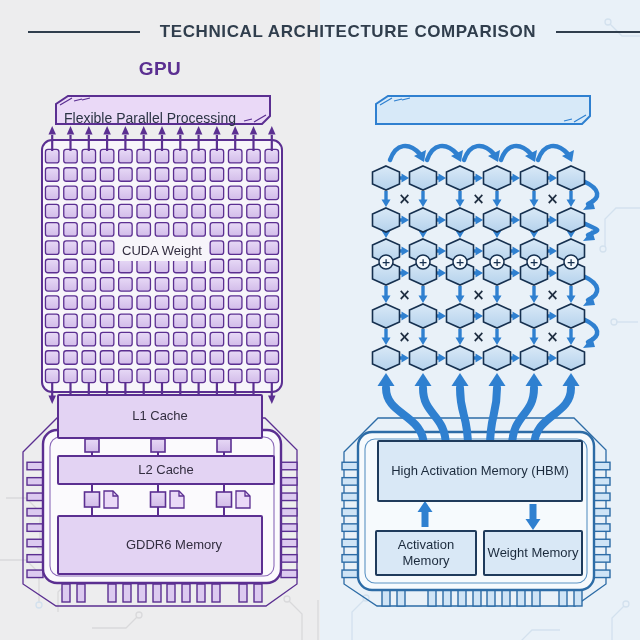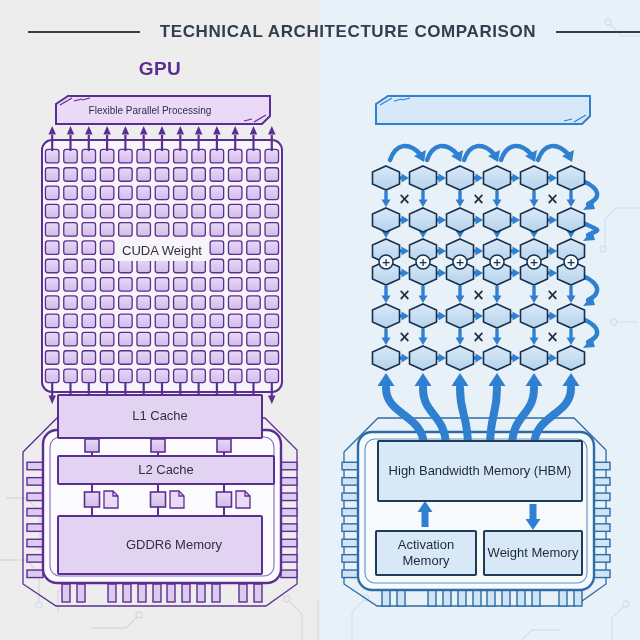--- a/index.html
+++ b/index.html
@@ -11,21 +11,21 @@
   #gfx{position:absolute;left:0;top:0;}
   .abs{position:absolute;}
   .title-row{position:absolute;left:0;top:20px;width:640px;height:24px;display:flex;align-items:center;justify-content:center;gap:20px;padding-left:28px;}
   .title-line{height:2px;background:var(--title-color,#303e4d);}
   #title-line-left{width:126px;}
   #title-line-right{width:126px;}
   h1.page-title{margin:0;font-size:17px;font-weight:bold;letter-spacing:.6px;color:var(--title-color,#303e4d);white-space:nowrap;}
   .col-header{position:absolute;top:58px;width:320px;text-align:center;font-size:19px;font-weight:bold;letter-spacing:.5px;}
   #gpu-header{left:0;color:var(--gpu-accent,#5b2f91);}
   #tpu-header{left:320px;color:var(--tpu-accent,#2f80d0);}
-  .banner-text{position:absolute;top:96px;height:28px;width:188px;display:flex;align-items:center;justify-content:center;font-size:10px;font-weight:500;color:#2b3444;}
+  .banner-text{position:absolute;top:104px;height:28px;width:188px;display:flex;align-items:center;justify-content:center;font-size:14px;font-weight:500;color:#2b3444;}
   #gpu-banner-text{left:56px;}
   #tpu-banner-text{left:376px;}
   .box{position:absolute;display:flex;align-items:center;justify-content:center;text-align:center;font-size:13px;line-height:1.25;box-sizing:border-box;}
   .gpu-box{background:var(--gpu-box-fill,#e3d3f3);border:2px solid var(--gpu-accent,#5b2f91);border-radius:2px;color:var(--gpu-text,#332e40);}
   .tpu-box{background:var(--tpu-box-fill,#d9e8f6);border:2px solid var(--tpu-box-border,#1f3b5c);border-radius:2px;color:var(--tpu-text,#1b2a3c);}
   #l1-cache{left:57px;top:394px;width:206px;height:45px;}
   #l2-cache{left:57px;top:455px;width:218px;height:30px;}
   #gddr6{left:57px;top:515px;width:206px;height:60px;font-weight:500;padding-left:28px;}
   #hbm{left:377px;top:440px;width:206px;height:62px;font-weight:500;}
   #activation-mem{left:375px;top:530px;width:102px;height:46px;}
@@ -589,16 +589,16 @@
   <div class="col-header" id="gpu-header">GPU</div>
 
   <div class="banner-text" id="gpu-banner-text">Flexible Parallel Processing</div>
 
   <div class="abs" id="cuda-label">CUDA Weight</div>
 
   <div class="box gpu-box" id="l1-cache">L1 Cache</div>
   <div class="box gpu-box" id="l2-cache">L2 Cache</div>
   <div class="box gpu-box" id="gddr6">GDDR6 Memory</div>
 
-  <div class="box tpu-box" id="hbm">High Bandwidth Memory (HBM)</div>
+  <div class="box tpu-box" id="hbm">High Activation Memory (HBM)</div>
   <div class="box tpu-box" id="activation-mem">Activation Memory</div>
   <div class="box tpu-box" id="weight-mem">Weight Memory</div>
 </div>
 
 </body></html>

